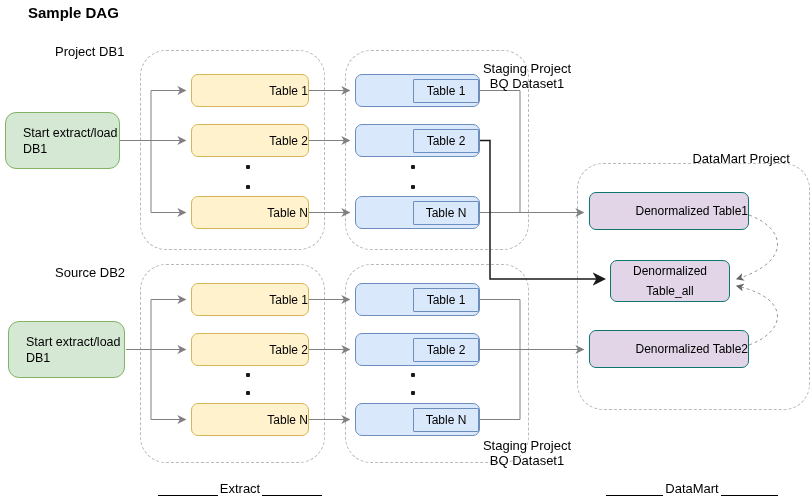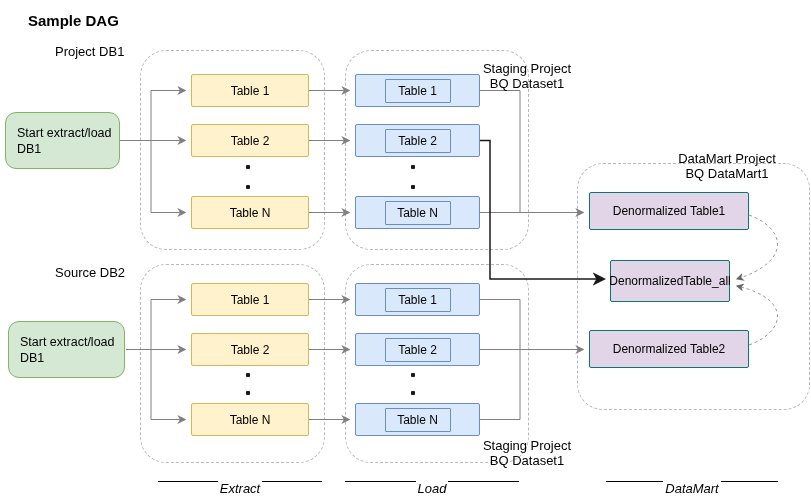--- a/index.html
+++ b/index.html
@@ -1,33 +1,33 @@
 <!DOCTYPE html>
 <html><head>
 <meta charset="utf-8">
 <style>
   html,body{margin:0;padding:0;background:#fff;}
   .canvas{position:relative;width:811px;height:499px;background:#ffffff;
           font-family:"Liberation Sans",sans-serif;color:#000;overflow:hidden;}
   .container{position:absolute;border:1px dashed #b9b9b9;border-radius:26px;background:transparent;z-index:1;}
   .wires{position:absolute;left:0;top:0;z-index:2;}
-  .node{position:absolute;display:flex;align-items:center;justify-content:center;
-        font-size:12px;line-height:14px;border-radius:2px;box-sizing:border-box;z-index:3;text-align:center;}
+  .node{position:absolute;display:flex;align-items:center;justify-content:flex-end;
+        font-size:12px;line-height:14px;border-radius:7px;box-sizing:border-box;z-index:3;text-align:center;}
   .yellow{background:#fff2cc;border:1px solid #d6b656;}
   .blue{background:#dae8fc;border:1px solid #6c8ebf;}
   .green{background:#d5e8d4;border:1px solid #82b366;border-radius:11px;justify-content:flex-start;text-align:left;}
-  .green .gtext{padding-left:11px;font-size:12.5px;line-height:16px;}
+  .green .gtext{padding-left:17px;font-size:12.5px;line-height:16px;}
   .purple{background:#e1d5e7;border:1px solid #0f766e;}
-  .purple.two-line{flex-direction:row;line-height:20px;}
+  .purple.two-line{flex-direction:column;line-height:20px;}
   .inner{display:inline-block;border:1px solid #6c8ebf;min-width:64px;padding:4px 0;border-radius:1px;}
   .lbl{position:absolute;font-size:13px;line-height:15px;z-index:4;white-space:nowrap;}
   .lbl.multi{white-space:normal;}
-  .title{position:absolute;left:28px;top:12px;font-size:15px;font-weight:bold;z-index:4;}
+  .title{position:absolute;left:28px;top:4px;font-size:15px;font-weight:bold;z-index:4;}
   .dot{position:absolute;width:4px;height:4px;background:#1a1a1a;border-radius:1px;z-index:3;}
-  .stage{position:absolute;top:481px;display:flex;align-items:flex-start;font-size:13px;z-index:4;font-style:italic;}
+  .stage{position:absolute;top:481px;display:flex;align-items:flex-end;font-size:13px;z-index:4;}
   .stage .rule{flex:1;border-top:1px solid #000;height:0;}
   .stage .stxt{margin:0 2px;}
 </style>
 </head>
 <body>
 
 <div class="canvas">
 
   <div class="container" style="left:140px;top:50px;width:183px;height:198px;"></div>
   <div class="container" style="left:345px;top:50px;width:182px;height:198px;"></div>
@@ -164,33 +164,27 @@
   <div class="lbl" style="left:55px;top:265px;">Source DB2</div>
 
   <div class="lbl multi" style="left:462px;top:61px;width:130px;text-align:center;">
     <div>Staging Project</div>
     <div>BQ Dataset1</div>
   </div>
   <div class="lbl multi" style="left:462px;top:438px;width:130px;text-align:center;">
     <div>Staging Project</div>
     <div>BQ Dataset1</div>
   </div>
-  <div class="lbl multi" style="left:664px;top:151px;width:126px;text-align:center;">
+  <div class="lbl multi" style="left:664px;top:151px;width:126px;text-align:right;">
     <div>DataMart Project</div>
-    <div>BQ DataMart1</div>
   </div>
 
   <div class="stage" style="left:158px;width:164px;">
     <div class="rule"></div>
     <div class="stxt">Extract</div>
-    <div class="rule"></div>
-  </div>
-  <div class="stage" style="left:345px;width:174px;">
-    <div class="rule"></div>
-    <div class="stxt">Load</div>
     <div class="rule"></div>
   </div>
   <div class="stage" style="left:606px;width:172px;">
     <div class="rule"></div>
     <div class="stxt">DataMart</div>
     <div class="rule"></div>
   </div>
 
 </div>
 

